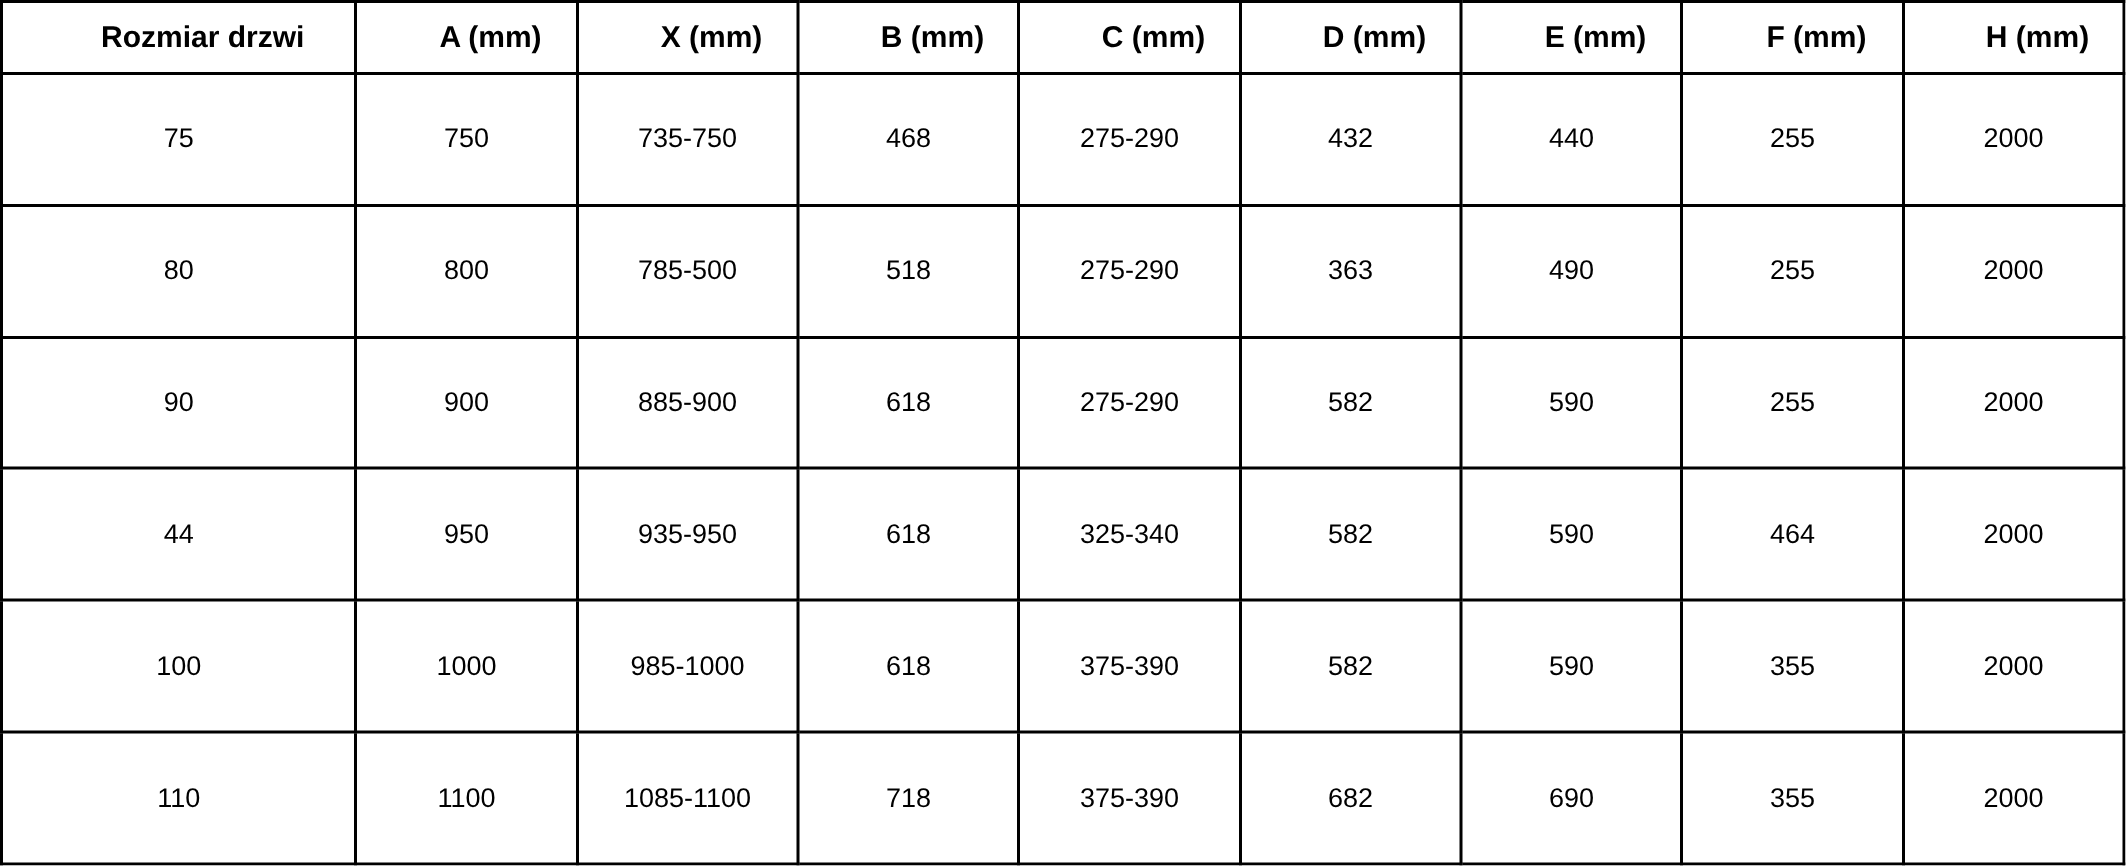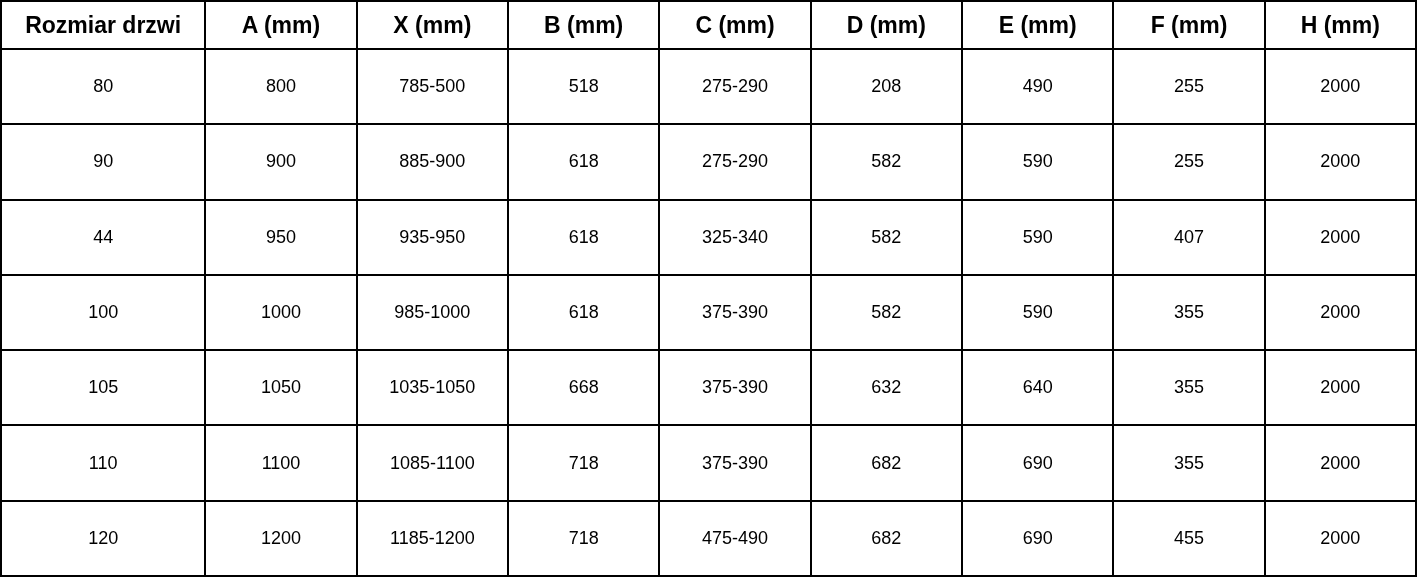--- a/index.html
+++ b/index.html
@@ -24,22 +24,23 @@
   table.size-table td {
     border: 2px solid #000000;
     text-align: center;
     vertical-align: middle;
     padding: 0;
     height: 46px;
     overflow: hidden;
     white-space: nowrap;
   }
   table.size-table th {
-    font-size: 23px;
+    font-size: 20px;
     font-weight: bold;
+    padding-left: 32px;
   }
   table.size-table td {
     font-size: 18px;
     font-weight: normal;
   }
   table.size-table th:first-child,
   table.size-table td:first-child {
     width: 14.3%;
   }
 </style>
@@ -55,26 +56,37 @@
         <th>B (mm)</th>
         <th>C (mm)</th>
         <th>D (mm)</th>
         <th>E (mm)</th>
         <th>F (mm)</th>
         <th>H (mm)</th>
       </tr>
   </thead>
   <tbody id="table-body">
       <tr>
+        <td>75</td>
+        <td>750</td>
+        <td>735-750</td>
+        <td>468</td>
+        <td>275-290</td>
+        <td>432</td>
+        <td>440</td>
+        <td>255</td>
+        <td>2000</td>
+      </tr>
+      <tr>
         <td>80</td>
         <td>800</td>
         <td>785-500</td>
         <td>518</td>
         <td>275-290</td>
-        <td>208</td>
+        <td>363</td>
         <td>490</td>
         <td>255</td>
         <td>2000</td>
       </tr>
       <tr>
         <td>90</td>
         <td>900</td>
         <td>885-900</td>
         <td>618</td>
         <td>275-290</td>
@@ -84,61 +96,39 @@
         <td>2000</td>
       </tr>
       <tr>
         <td>44</td>
         <td>950</td>
         <td>935-950</td>
         <td>618</td>
         <td>325-340</td>
         <td>582</td>
         <td>590</td>
-        <td>407</td>
+        <td>464</td>
         <td>2000</td>
       </tr>
       <tr>
         <td>100</td>
         <td>1000</td>
         <td>985-1000</td>
         <td>618</td>
         <td>375-390</td>
         <td>582</td>
         <td>590</td>
         <td>355</td>
         <td>2000</td>
       </tr>
       <tr>
-        <td>105</td>
-        <td>1050</td>
-        <td>1035-1050</td>
-        <td>668</td>
-        <td>375-390</td>
-        <td>632</td>
-        <td>640</td>
-        <td>355</td>
-        <td>2000</td>
-      </tr>
-      <tr>
         <td>110</td>
         <td>1100</td>
         <td>1085-1100</td>
         <td>718</td>
         <td>375-390</td>
         <td>682</td>
         <td>690</td>
         <td>355</td>
         <td>2000</td>
       </tr>
-      <tr>
-        <td>120</td>
-        <td>1200</td>
-        <td>1185-1200</td>
-        <td>718</td>
-        <td>475-490</td>
-        <td>682</td>
-        <td>690</td>
-        <td>455</td>
-        <td>2000</td>
-      </tr>
     </tbody>
 </table>
 
 </body></html>

